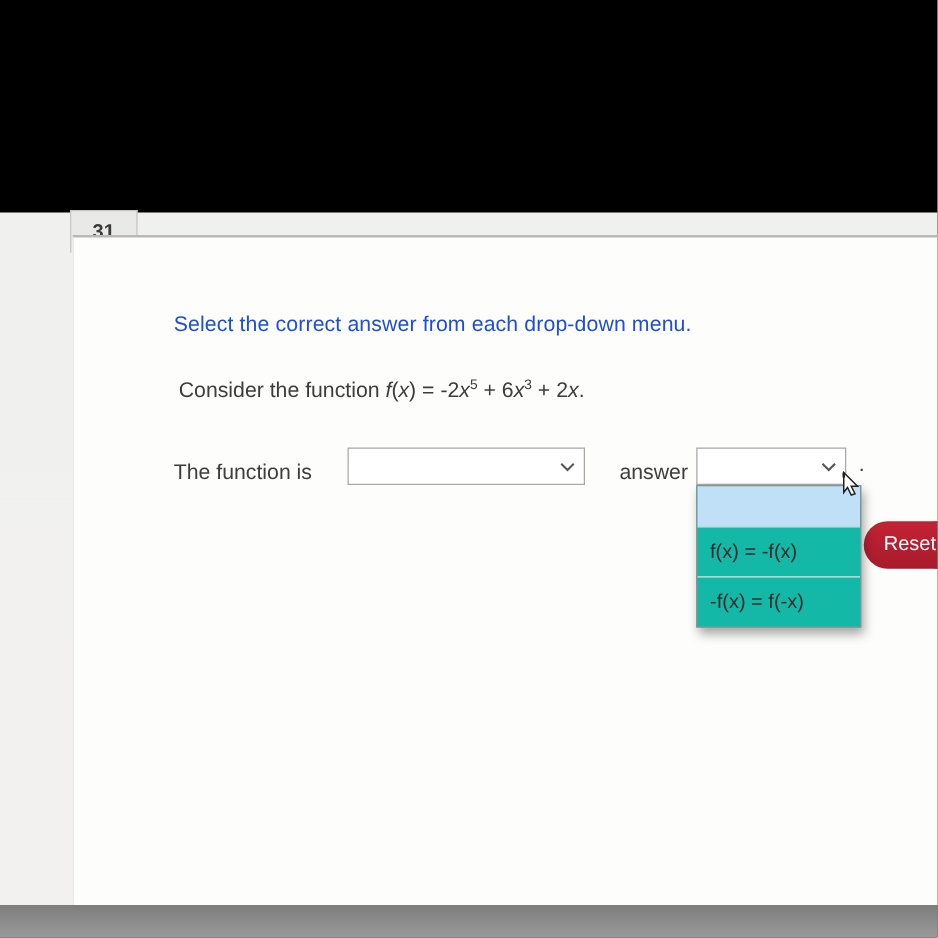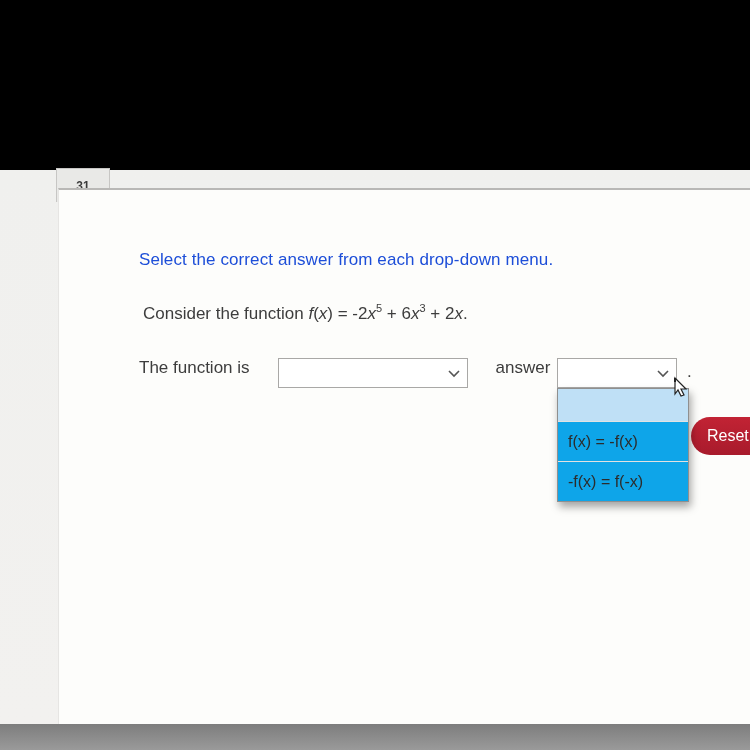--- a/index.html
+++ b/index.html
@@ -34,21 +34,21 @@
     top: -2px;
     left: 56px;
     width: 54px;
     height: 34px;
     background: #e9e9e7;
     border: 1px solid #c7c6c4;
     border-bottom: none;
     display: flex;
     align-items: center;
     justify-content: center;
-    font-size: 12px;
+    font-size: 16px;
     font-weight: bold;
     color: #3a3a3a;
   }
   .instruct {
     position: absolute;
     top: 60px;
     left: 80px;
     font-size: 17px;
     color: #1d4ed8;
     letter-spacing: .1px;
@@ -60,21 +60,21 @@
     font-size: 17px;
     color: #3d3d3d;
   }
   .consider i { font-style: italic; }
   sup { font-size: 11px; vertical-align: super; }
   .sentence {
     position: absolute;
     top: 168px;
     left: 80px;
     display: flex;
-    align-items: flex-start;
+    align-items: flex-end;
     gap: 28px;
     font-size: 17px;
     color: #3d3d3d;
   }
   .select1 {
     width: 190px;
     height: 30px;
     background: #fff;
     border: 1px solid #a9a8a6;
     display: flex;
@@ -116,21 +116,21 @@
     left: 606px;
     width: 28px;
     height: 28px;
     z-index: 5;
   }
   .dropdown-panel {
     position: absolute;
     top: 198px;
     left: 498px;
     width: 132px;
-    background: #0ea5e9;
+    background: #14b8a6;
     border: 1px solid #8f8f8f;
     box-shadow: 2px 5px 8px rgba(0,0,0,.35);
     z-index: 3;
   }
   .dropdown-panel .opt {
     height: 40px;
     display: flex;
     align-items: center;
     padding: 0 10px;
     font-size: 16px;

